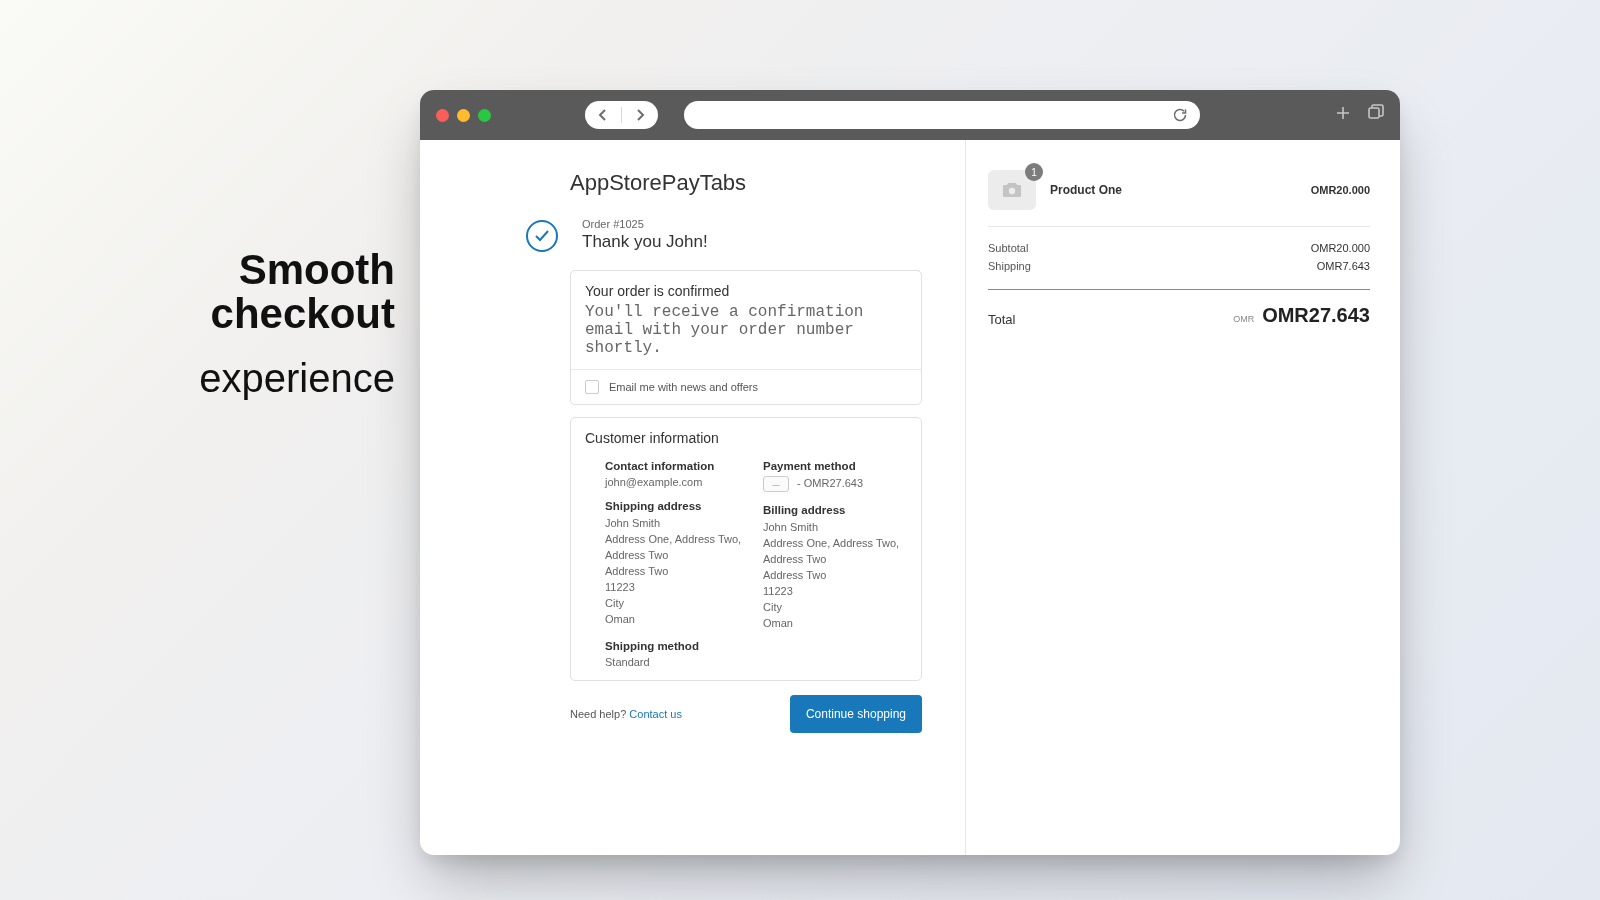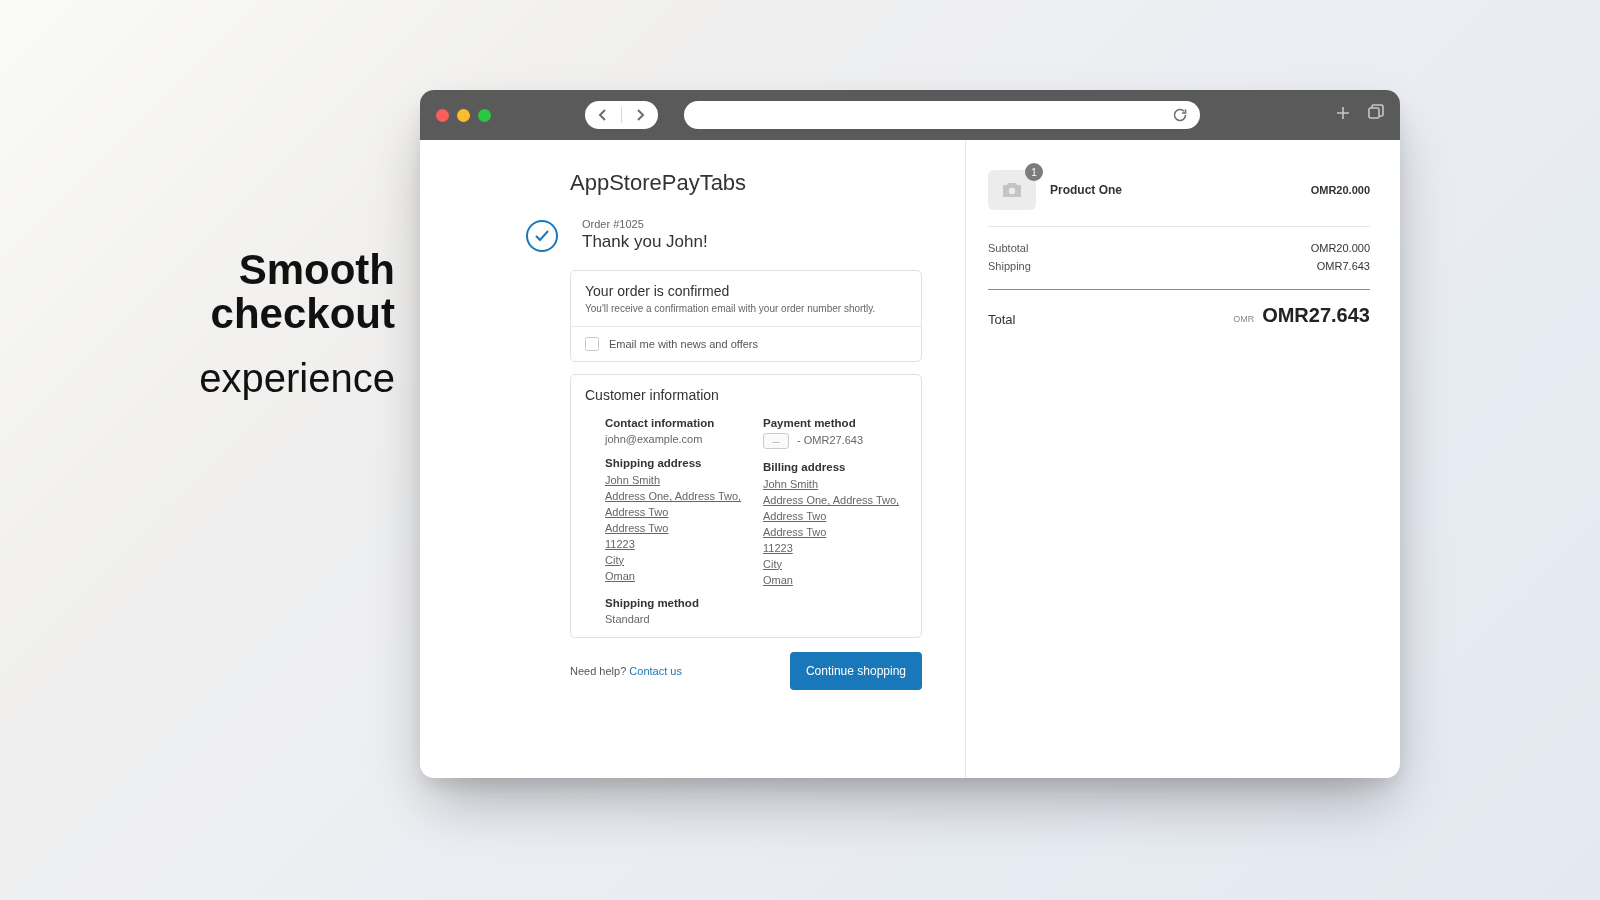--- a/index.html
+++ b/index.html
@@ -22,21 +22,21 @@
   .promo .l1 { font-size: 42px; font-weight: 700; line-height: 1.05; }
   .promo .l2 { font-size: 42px; font-weight: 700; line-height: 1.05; }
   .promo .l3 { font-size: 40px; font-weight: 300; line-height: 1.1; margin-top: 20px;}
 
   
   .browser {
     position: absolute;
     left: 420px;
     top: 90px;
     width: 980px;
-    height: 688px;
+    height: 765px;
     border-radius: 14px;
     background: #fff;
     box-shadow: 0 30px 60px -10px rgba(0,0,0,0.28), 0 10px 20px -5px rgba(0,0,0,0.12);
     overflow: hidden;
   }
   .chrome {
     height: 50px;
     background: #5a5a5a;
     display: flex;
     align-items: center;
@@ -96,31 +96,31 @@
   .order-num{font-size:11px;color:#666;}
   .thank{font-size:17px;color:#333;margin-top:2px;}
 
   .panel{
     border:1px solid #e0e0e0; border-radius:5px;
     width:352px;
   }
   .panel + .panel{margin-top:12px;}
   .panel .pad{padding:12px 14px;}
   .panel h3{font-size:14px;font-weight:400;color:#333;margin-bottom:4px;}
-  .panel .sub{font-size:10px;color:#666;}
+  .panel .sub{font-size:16px;color:#666;font-family:Liberation Mono, monospace;}
   .split{border-top:1px solid #e9e9e9;}
   .newsrow{display:flex;align-items:center;gap:10px;padding:10px 14px;}
   .cbx{width:14px;height:14px;border:1px solid #ccc;border-radius:2px;flex-shrink:0;cursor:pointer;}
   .newsrow span{font-size:11px;color:#555;}
 
   .custinfo .cols{display:flex;gap:14px;margin-top:14px;margin-left:20px;}
   .col{flex:1;font-size:11px;color:#666;}
   .lab{font-size:11.5px;font-weight:600;color:#333;margin-bottom:4px;}
   .val{margin-bottom:12px;}
-  .addr div{line-height:1.45;text-decoration:underline;}
+  .addr div{line-height:1.45;}
 
   .cardchip{display:inline-flex;align-items:center;justify-content:center;width:26px;height:16px;border:1px solid #ccc;border-radius:3px;margin-right:5px;font-size:7px;color:#888;vertical-align:middle;background:#fafafa;}
 
   .footerrow{
     margin-top:14px; width:352px;
     display:flex;align-items:center;justify-content:space-between;
   }
   .help{font-size:11px;color:#555;}
   .help a{color:#1878b9;text-decoration:none;cursor:pointer;}
   .cta{

